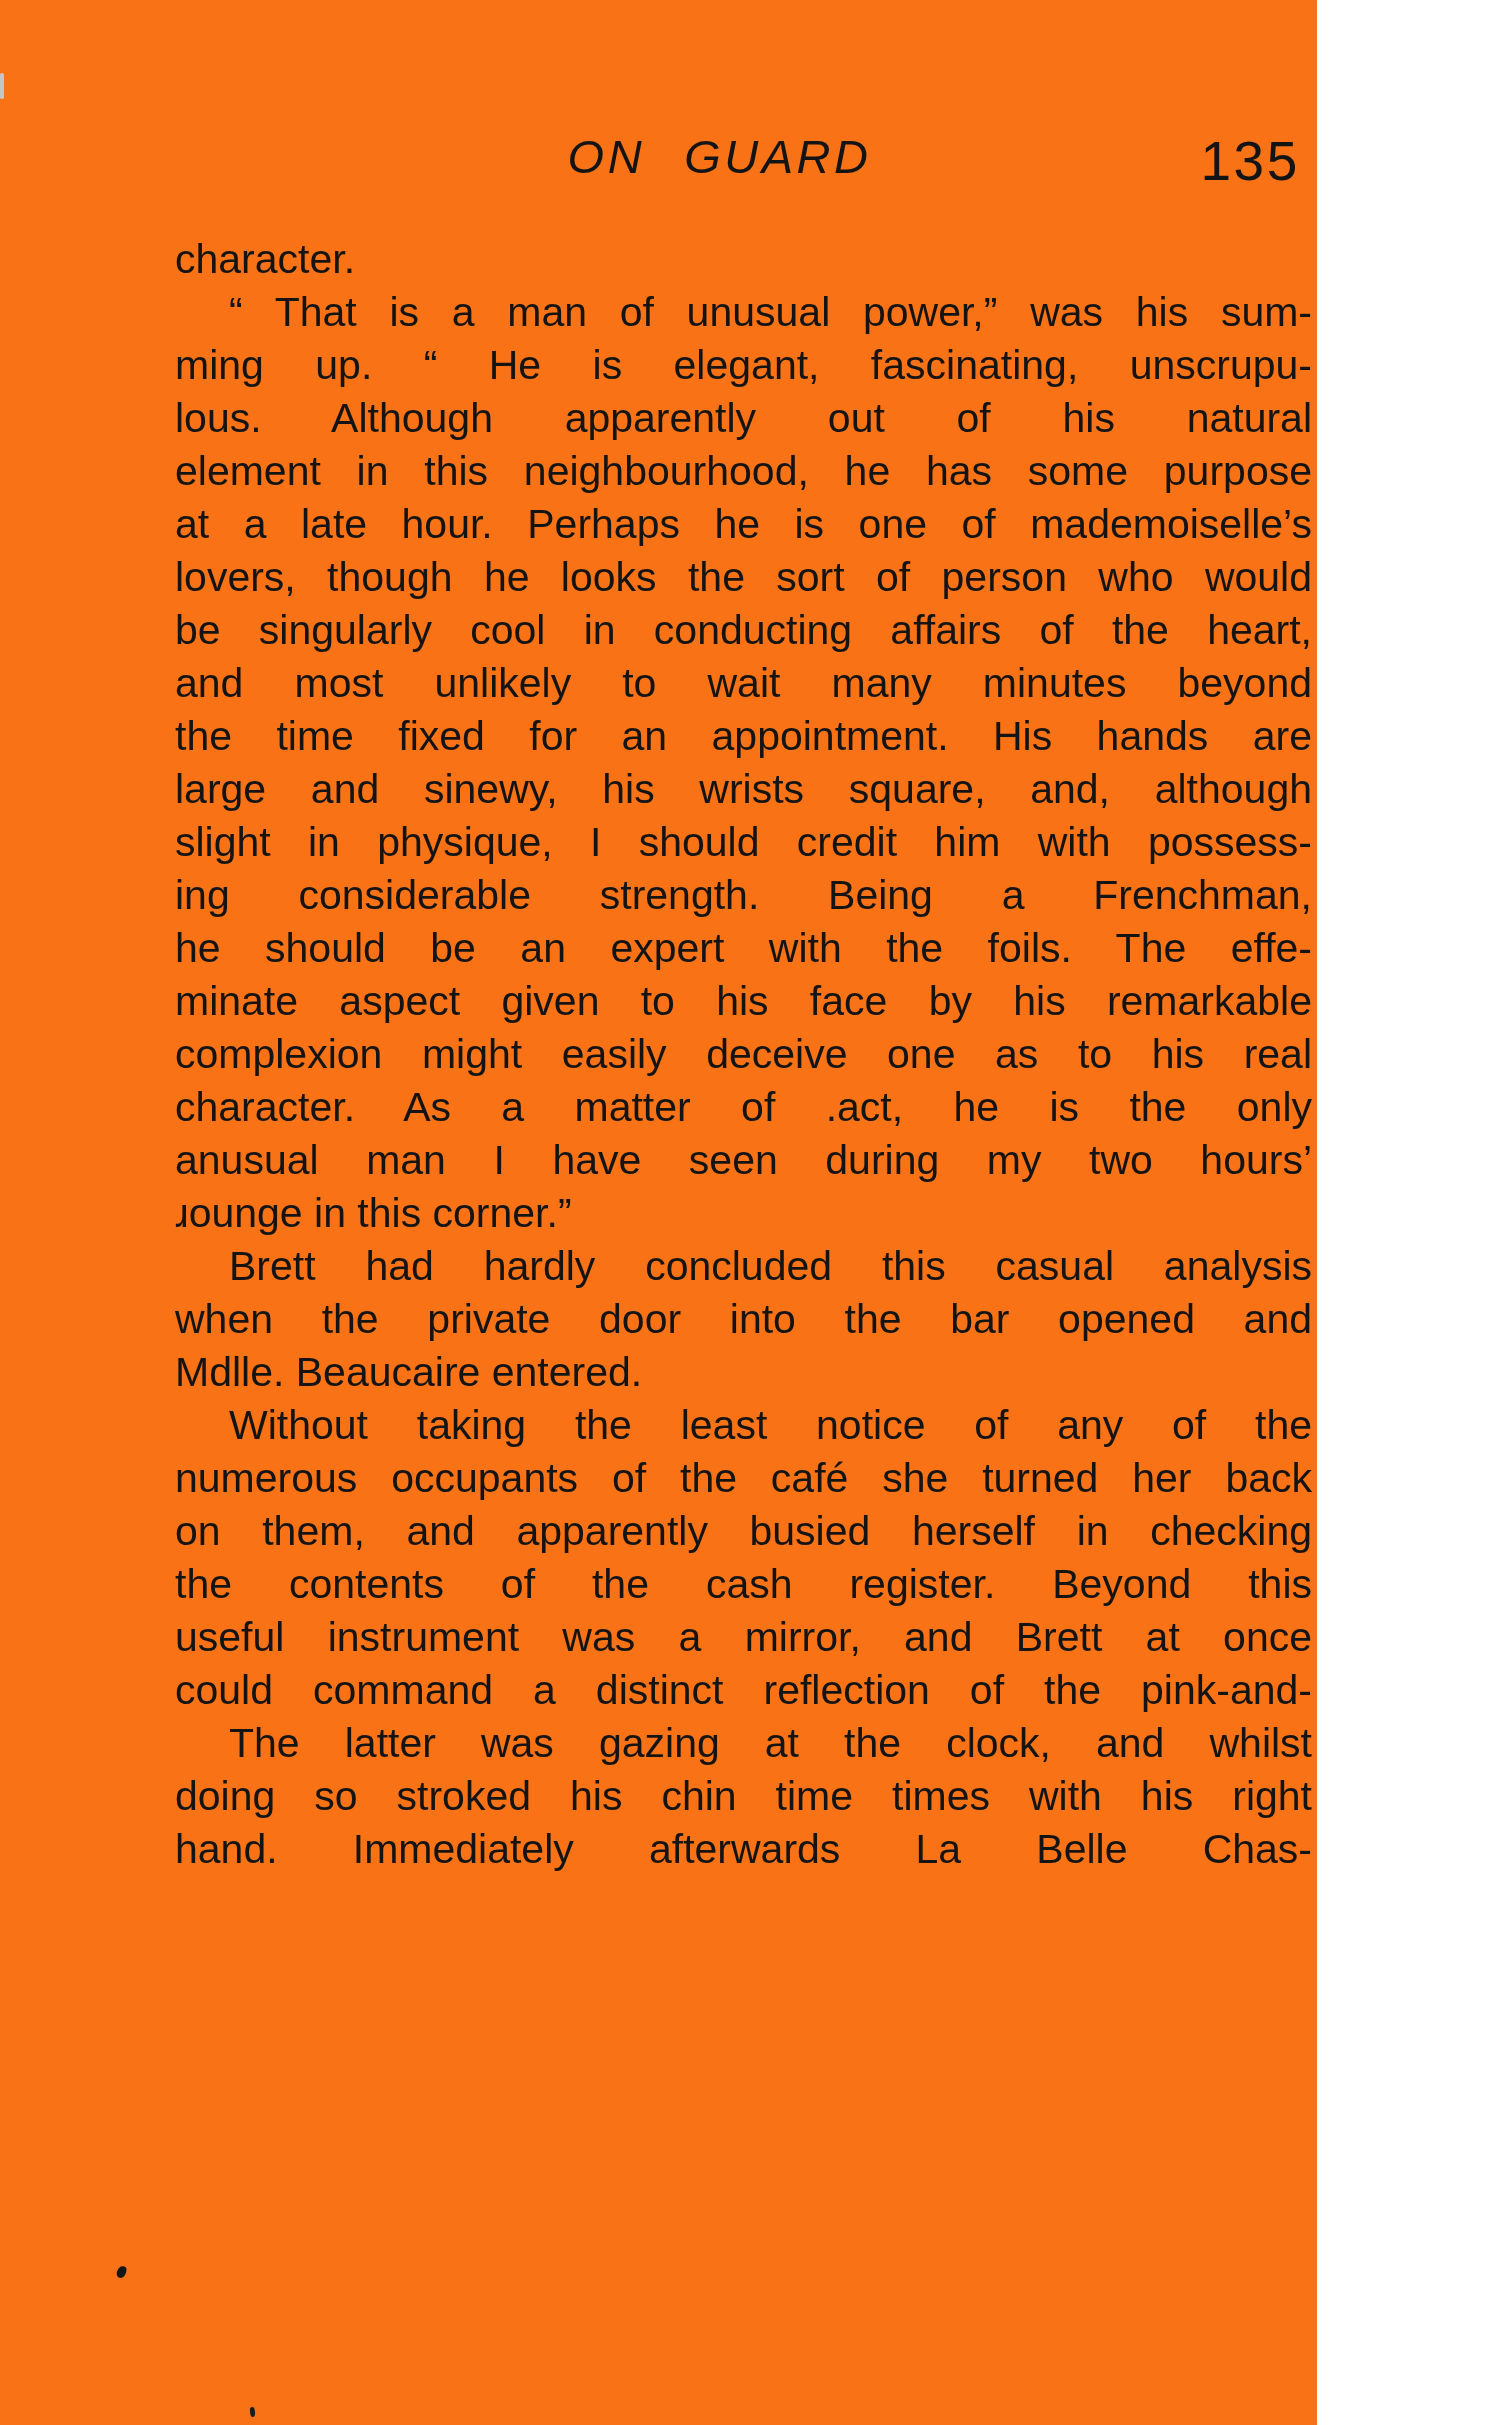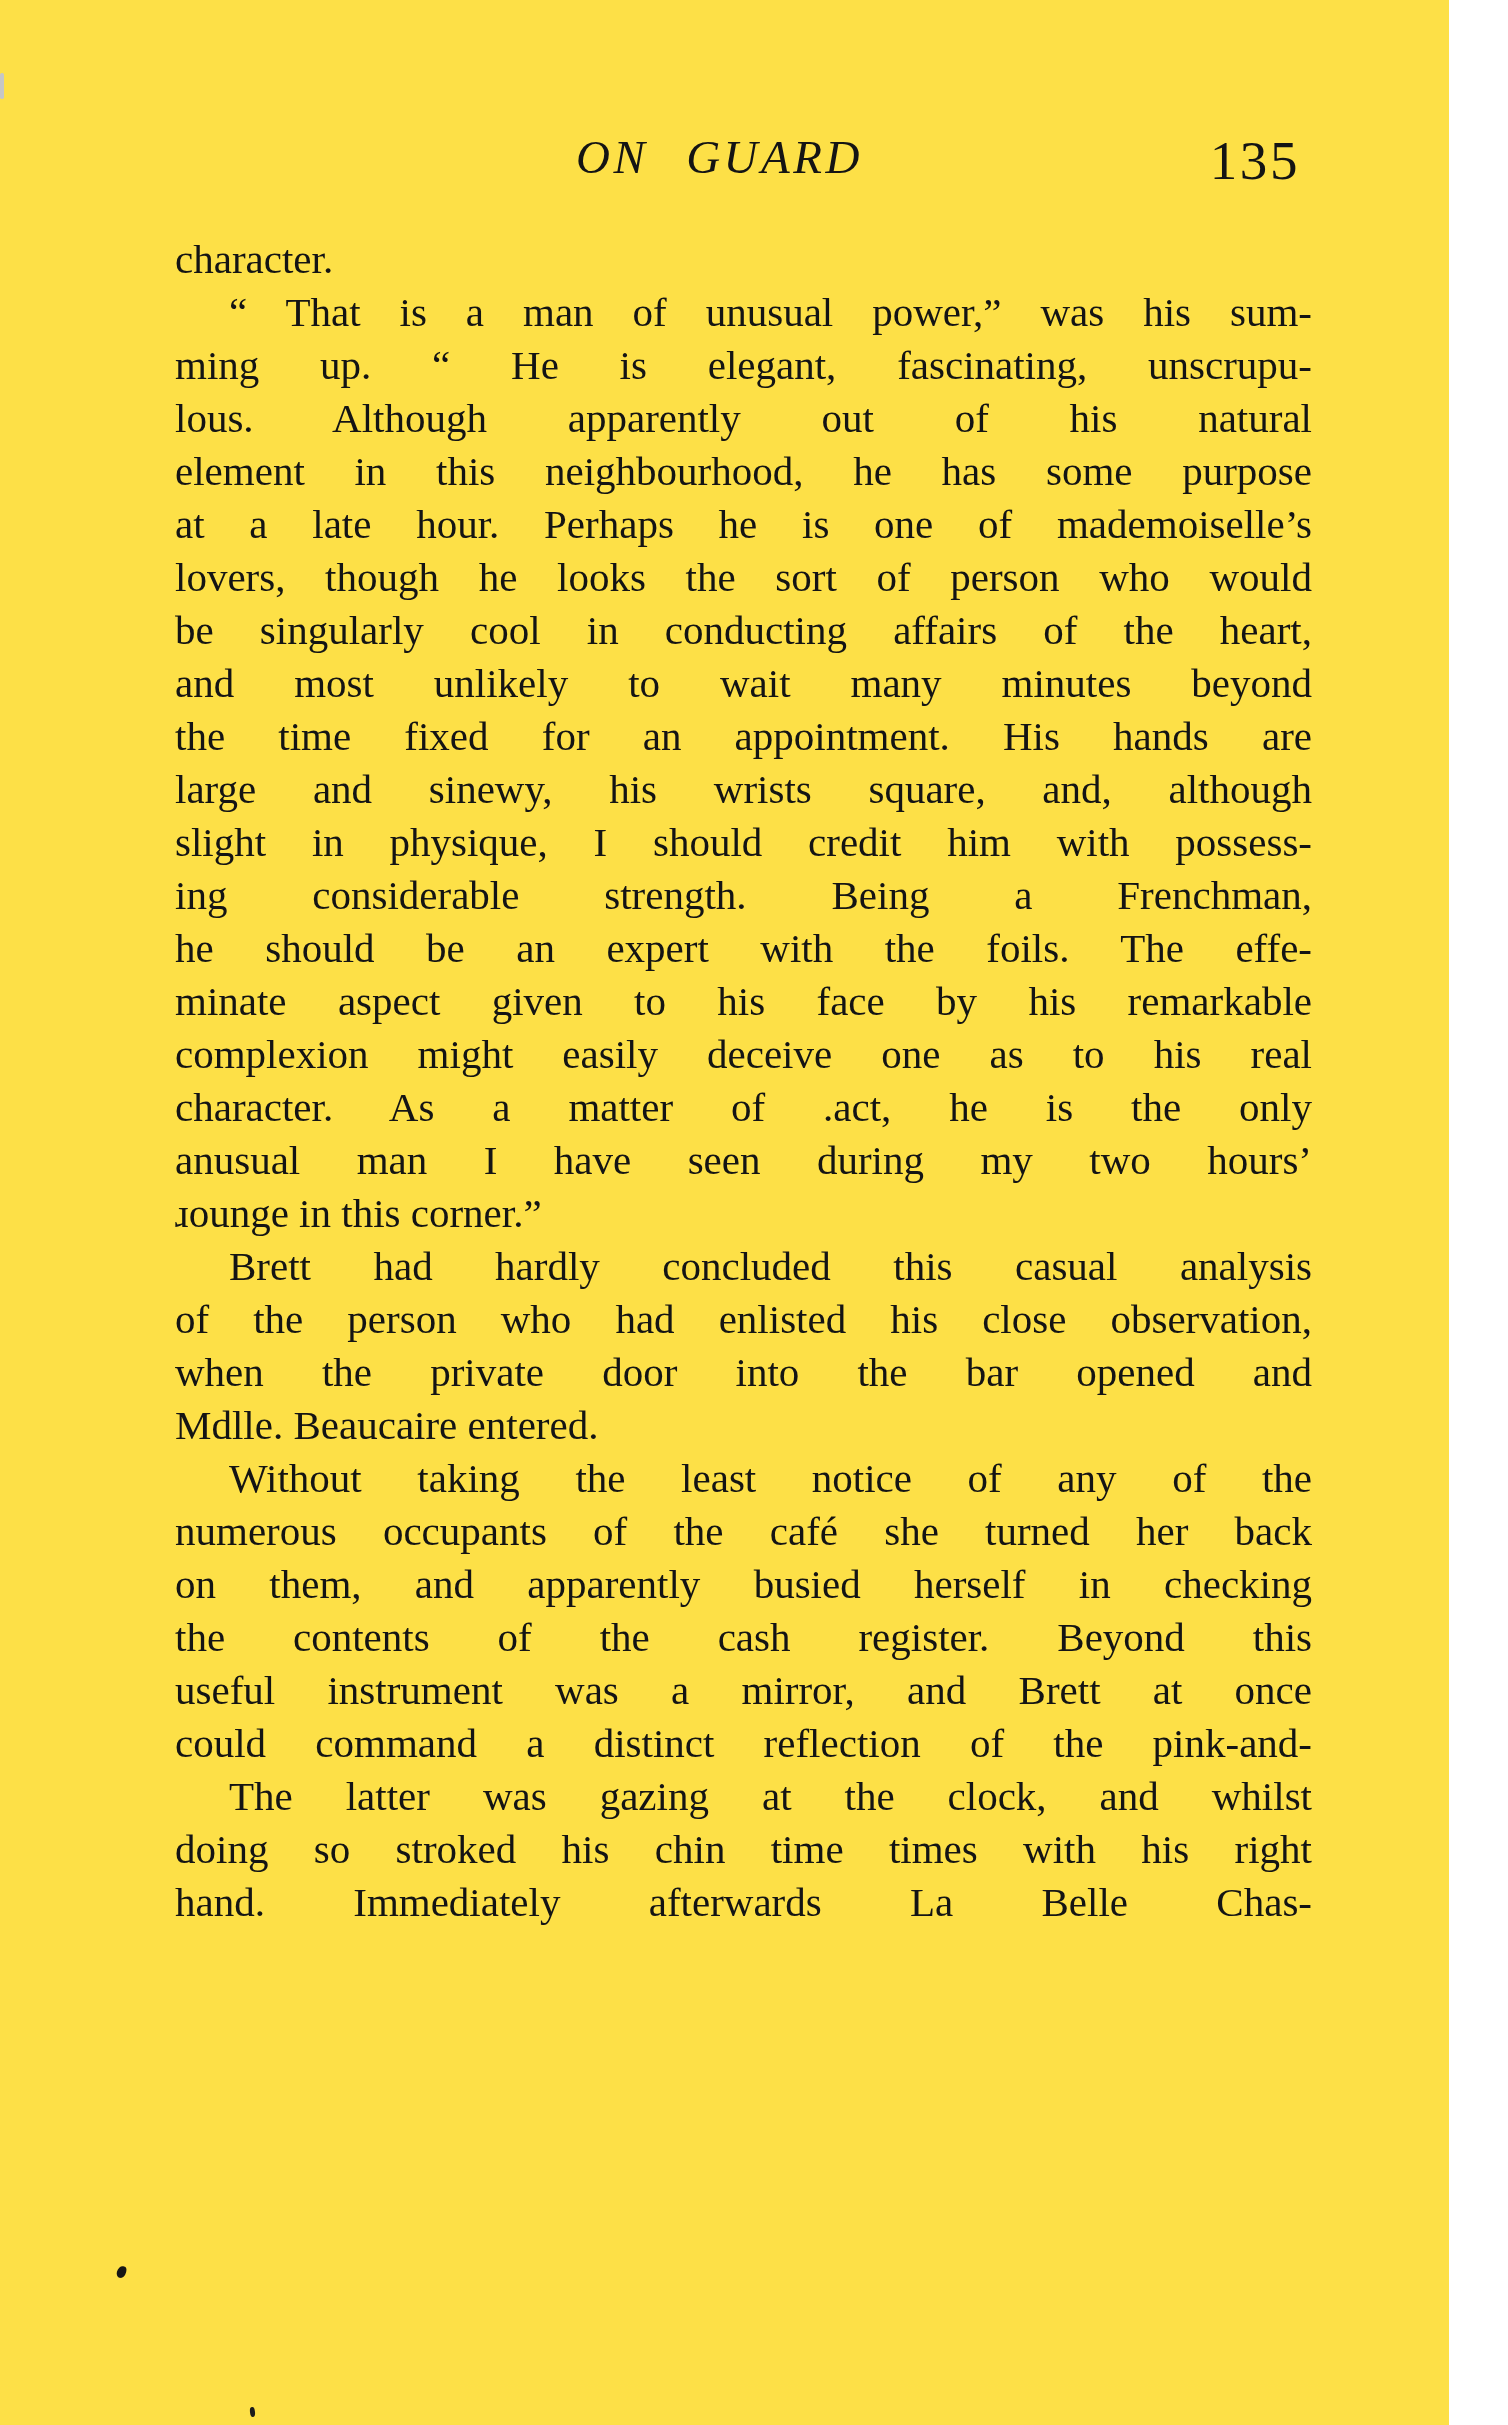--- a/index.html
+++ b/index.html
@@ -2,25 +2,25 @@
 <html style="font-size:14px"><head>
 <meta charset="utf-8">
 <style>
   html, body {
     margin: 0;
     padding: 0;
     background: #ffffff;
   }
   .page {
     position: relative;
-    width: 1449px;
+    width: 1317px;
     height: 2426px;
-    background: #fde047;
+    background: #f97316;
     color: #141414;
-    font-family: Liberation Serif, serif;
+    font-family: Liberation Sans, sans-serif;
     overflow: hidden;
   }
   
   .running-header {
     position: absolute;
     left: 175px;
     top: 130px;
     width: 1137px;
     height: 69px;
     text-align: center;
@@ -130,21 +130,20 @@
       <div class="line">large and sinewy, his wrists square, and, although</div>
       <div class="line">slight in physique, I should credit him with possess-</div>
       <div class="line">ing considerable strength. Being a Frenchman,</div>
       <div class="line">he should be an expert with the foils. The effe-</div>
       <div class="line">minate aspect given to his face by his remarkable</div>
       <div class="line">complexion might easily deceive one as to his real</div>
       <div class="line">character. As a matter of .act, he is the only</div>
       <div class="line">anusual man I have seen during my two hours’</div>
       <div class="line short">ɹounge in this corner.”</div>
       <div class="line indent">Brett had hardly concluded this casual analysis</div>
-      <div class="line">of the person who had enlisted his close observation,</div>
       <div class="line">when the private door into the bar opened and</div>
       <div class="line short">Mdlle. Beaucaire entered.</div>
       <div class="line indent">Without taking the least notice of any of the</div>
       <div class="line">numerous occupants of the café she turned her back</div>
       <div class="line">on them, and apparently busied herself in checking</div>
       <div class="line">the contents of the cash register. Beyond this</div>
       <div class="line">useful instrument was a mirror, and Brett at once</div>
       <div class="line">could command a distinct reflection of the pink-and-</div>
       <div class="line indent">The latter was gazing at the clock, and whilst</div>
       <div class="line">doing so stroked his chin time times with his right</div>

